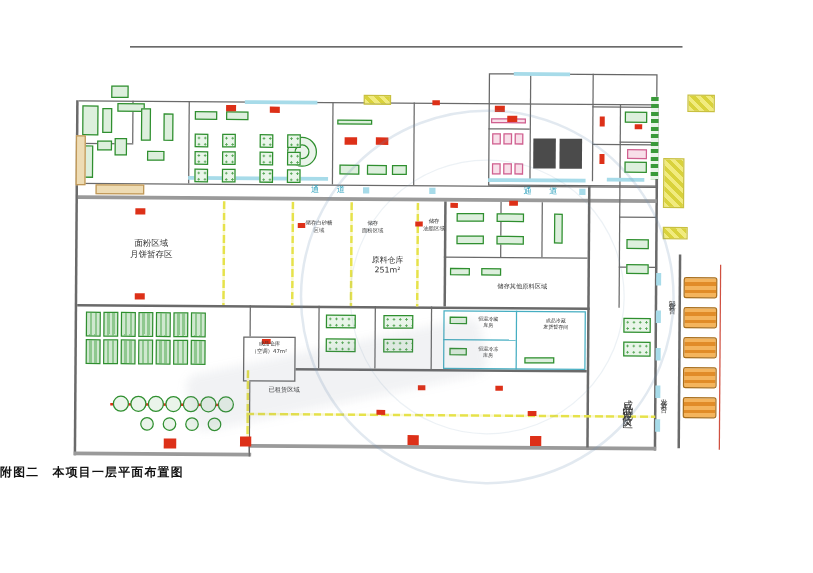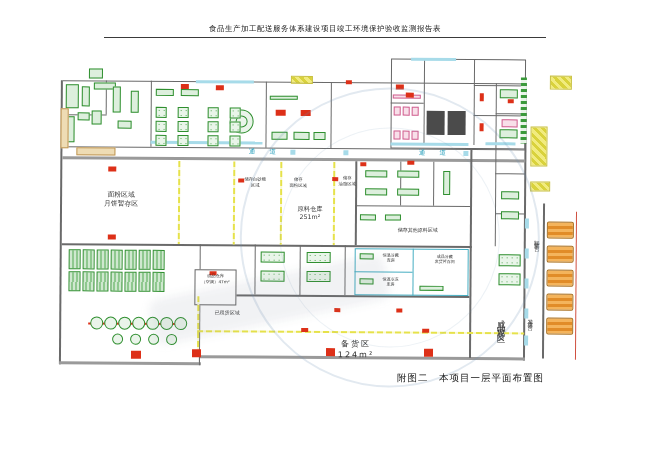--- a/index.html
+++ b/index.html
@@ -1,22 +1,22 @@
 <!DOCTYPE html>
 <html><head>
 <meta charset="utf-8">
 <style>
   html,body{margin:0;padding:0;background:#fff;}
   .page{position:relative;width:650px;height:458px;background:#ffffff;overflow:hidden;
         font-family:"DejaVu Sans",sans-serif;}
   .hdr{position:absolute;top:24px;left:0;width:650px;text-align:center;
        font-size:7.5px;color:#222;letter-spacing:.5px;}
   .hdr-line{position:absolute;top:37px;left:104px;width:442px;height:1px;background:#3a3a3a;}
-  .caption{position:absolute;top:372px;left:0;width:544px;text-align:right;
-           font-size:9.5px;font-weight:normal;color:#111;letter-spacing:1px;}
+  .caption{position:absolute;top:372px;left:0;width:544px;text-align:left;
+           font-size:9.5px;font-weight:bold;color:#111;letter-spacing:1px;}
   .pagenum{position:absolute;top:410px;left:0;width:650px;text-align:center;
            font-size:7px;color:#444;}
   .plan{position:absolute;left:55px;top:52px;width:525px;height:318px;
         transform:rotate(.4deg);}
   
   .plan div{box-sizing:border-box;}
   .box{position:absolute;border:1px solid #666;background:#fff;}
   .cbox{position:absolute;border:1px solid #46aec2;}
   .ln{position:absolute;background:#6a6a6a;}
   .lngray{position:absolute;background:#9a9a9a;}
@@ -48,38 +48,35 @@
   .lbl{position:absolute;color:#333;text-align:center;white-space:pre-line;
        line-height:1.32;z-index:6;}
   .sp{letter-spacing:2px;}
   .v{writing-mode:vertical-rl;line-height:1;}
   .cy{color:#2aa0bc;}
 </style>
 </head>
 <body>
 
 <div class="page">
-  <div class="hdr">食品生产加工配送服务体系建设项目竣工环境保护验收监测报告表</div>
   <div class="hdr-line"></div>
 
   <div class="plan" id="plan">
 
     <div class="lbl" style="left:30px;top:140px;width:72px;font-size:6.8px;">面粉区域
 月饼暂存区</div>
     <div class="lbl" style="left:219px;top:153px;width:72px;font-size:6.3px;">原料仓库
 251m²</div>
     <div class="lbl" style="left:179px;top:125px;width:42px;font-size:4.3px;">储存白砂糖
 区域</div>
     <div class="lbl" style="left:223px;top:125px;width:40px;font-size:4.3px;">储存
 面粉区域</div>
     <div class="lbl" style="left:272px;top:123px;width:40px;font-size:4.3px;">储存
 油脂区域</div>
     <div class="lbl" style="left:316px;top:174px;width:94px;font-size:5px;">储存其他原料区域</div>
-    <div class="lbl sp" style="left:261px;top:287px;width:82px;font-size:8px;">备货区
-124m²</div>
     <div class="lbl" style="left:139px;top:222px;width:44px;font-size:4.3px;">成品仓库
 （空调）47m²</div>
     <div class="lbl" style="left:146px;top:258px;width:54px;font-size:5px;">已租赁区域</div>
     <div class="lbl v" style="left:443px;top:236px;height:66px;font-size:8.5px;letter-spacing:3px;">成品待发货区</div>
     <div class="lbl v" style="left:473px;top:243px;height:44px;font-size:5.5px;letter-spacing:2px;">发货平台</div>
     <div class="lbl v" style="left:479px;top:164px;height:44px;font-size:5.5px;letter-spacing:2px;">卸货平台</div>
     <div class="lbl cy" style="left:178px;top:96px;width:64px;font-size:6.5px;letter-spacing:6px;">通 道</div>
     <div class="lbl cy" style="left:348px;top:96px;width:64px;font-size:6.5px;letter-spacing:6px;">通 道</div>
     <div class="lbl" style="left:317px;top:200px;width:38px;font-size:4px;">恒温冷藏
 库房</div>

